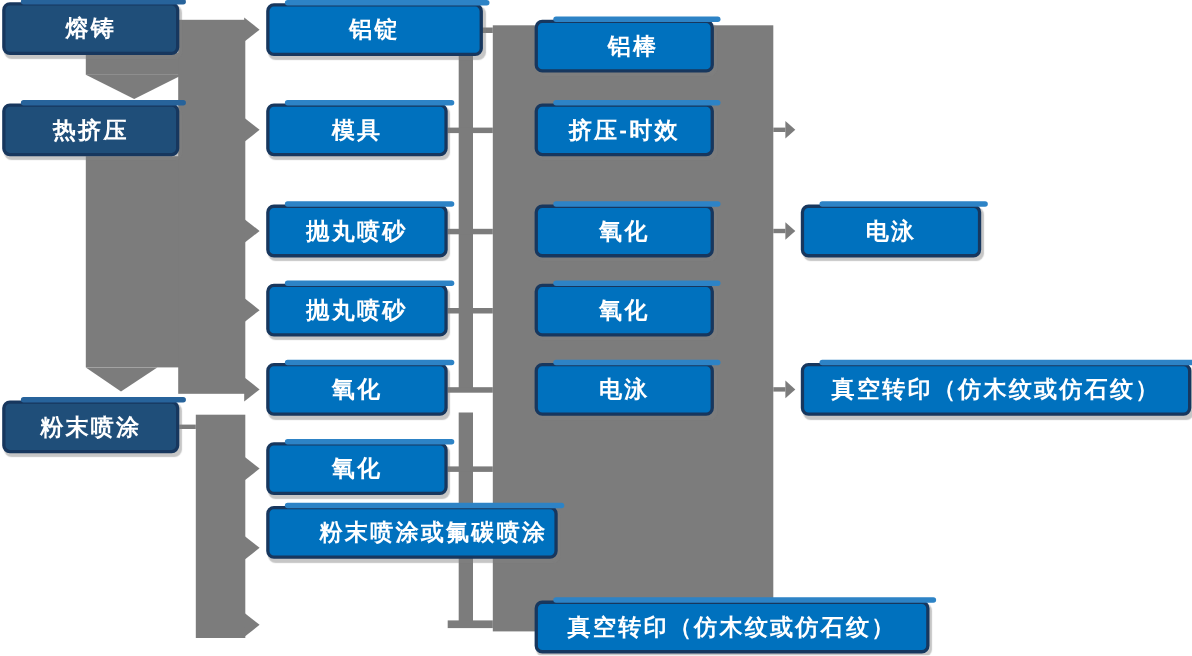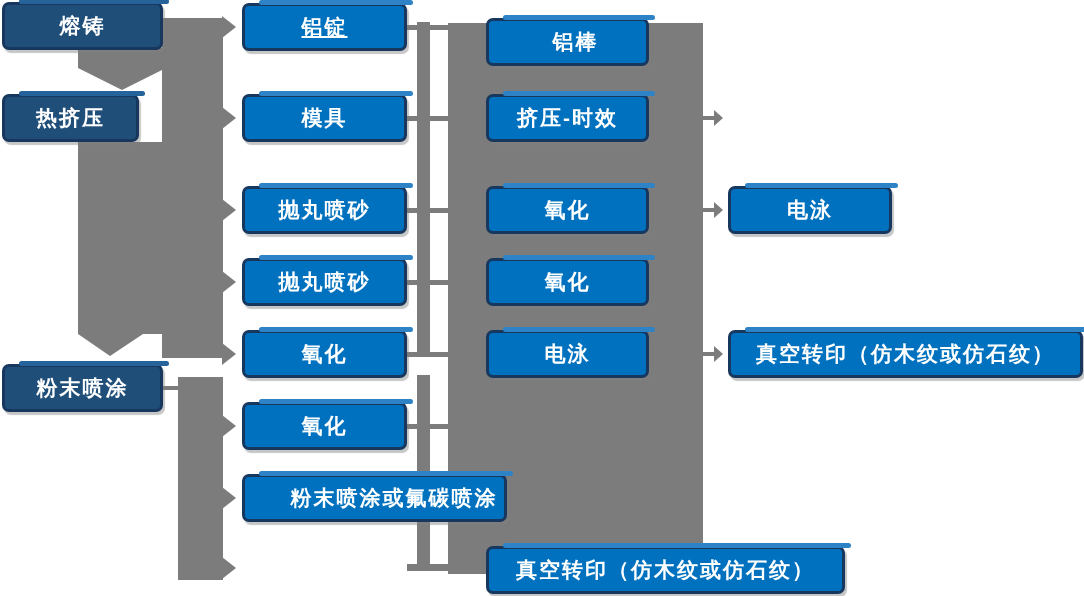--- a/index.html
+++ b/index.html
@@ -67,45 +67,45 @@
   <div class="g" style="left:703px;top:116px;width:11px;height:4px;"></div>
   <div class="tri thin-head" style="left:714px;top:110px;"></div>
   <div class="g" style="left:703px;top:208px;width:11px;height:4px;"></div>
   <div class="tri thin-head" style="left:714px;top:202px;"></div>
   <div class="g" style="left:703px;top:352px;width:11px;height:4px;"></div>
   <div class="tri thin-head" style="left:714px;top:346px;"></div>
 
 <div class="node dark" style="left: 2px; top: 2px; width: 161px; height: 48px;">
       <span>熔铸</span>
     </div>
-    <div class="node dark" style="left: 2px; top: 94px; width: 137px; height: 48px;">
+    <div class="node dark" style="left: 2px; top: 94px; width: 161px; height: 48px;">
       <span>热挤压</span>
     </div>
     <div class="node dark" style="left: 2px; top: 364px; width: 161px; height: 48px;">
       <span>粉末喷涂</span>
     </div>
-    <div class="node bright" style="left: 242px; top: 3px; width: 165px; height: 48px; text-decoration: underline;">
+    <div class="node bright" style="left: 242px; top: 3px; width: 197px; height: 48px;">
       <span>铝锭</span>
     </div>
     <div class="node bright" style="left: 242px; top: 94px; width: 165px; height: 48px;">
       <span>模具</span>
     </div>
     <div class="node bright" style="left: 242px; top: 186px; width: 165px; height: 48px;">
       <span>抛丸喷砂</span>
     </div>
     <div class="node bright" style="left: 242px; top: 258px; width: 165px; height: 48px;">
       <span>抛丸喷砂</span>
     </div>
     <div class="node bright" style="left: 242px; top: 330px; width: 165px; height: 48px;">
       <span>氧化</span>
     </div>
     <div class="node bright" style="left: 242px; top: 402px; width: 165px; height: 48px;">
       <span>氧化</span>
     </div>
-    <div class="node bright" style="left: 242px; top: 474px; width: 265px; height: 48px; padding-left: 39px;">
+    <div class="node bright" style="left: 242px; top: 460px; width: 265px; height: 48px; padding-left: 39px;">
       <span>粉末喷涂或氟碳喷涂</span>
     </div>
     <div class="node bright" style="left: 486px; top: 18px; width: 163px; height: 48px; padding-left: 16px;">
       <span>铝棒</span>
     </div>
     <div class="node bright" style="left: 486px; top: 94px; width: 163px; height: 48px;">
       <span>挤压-时效</span>
     </div>
     <div class="node bright" style="left: 486px; top: 186px; width: 163px; height: 48px;">
       <span>氧化</span>

